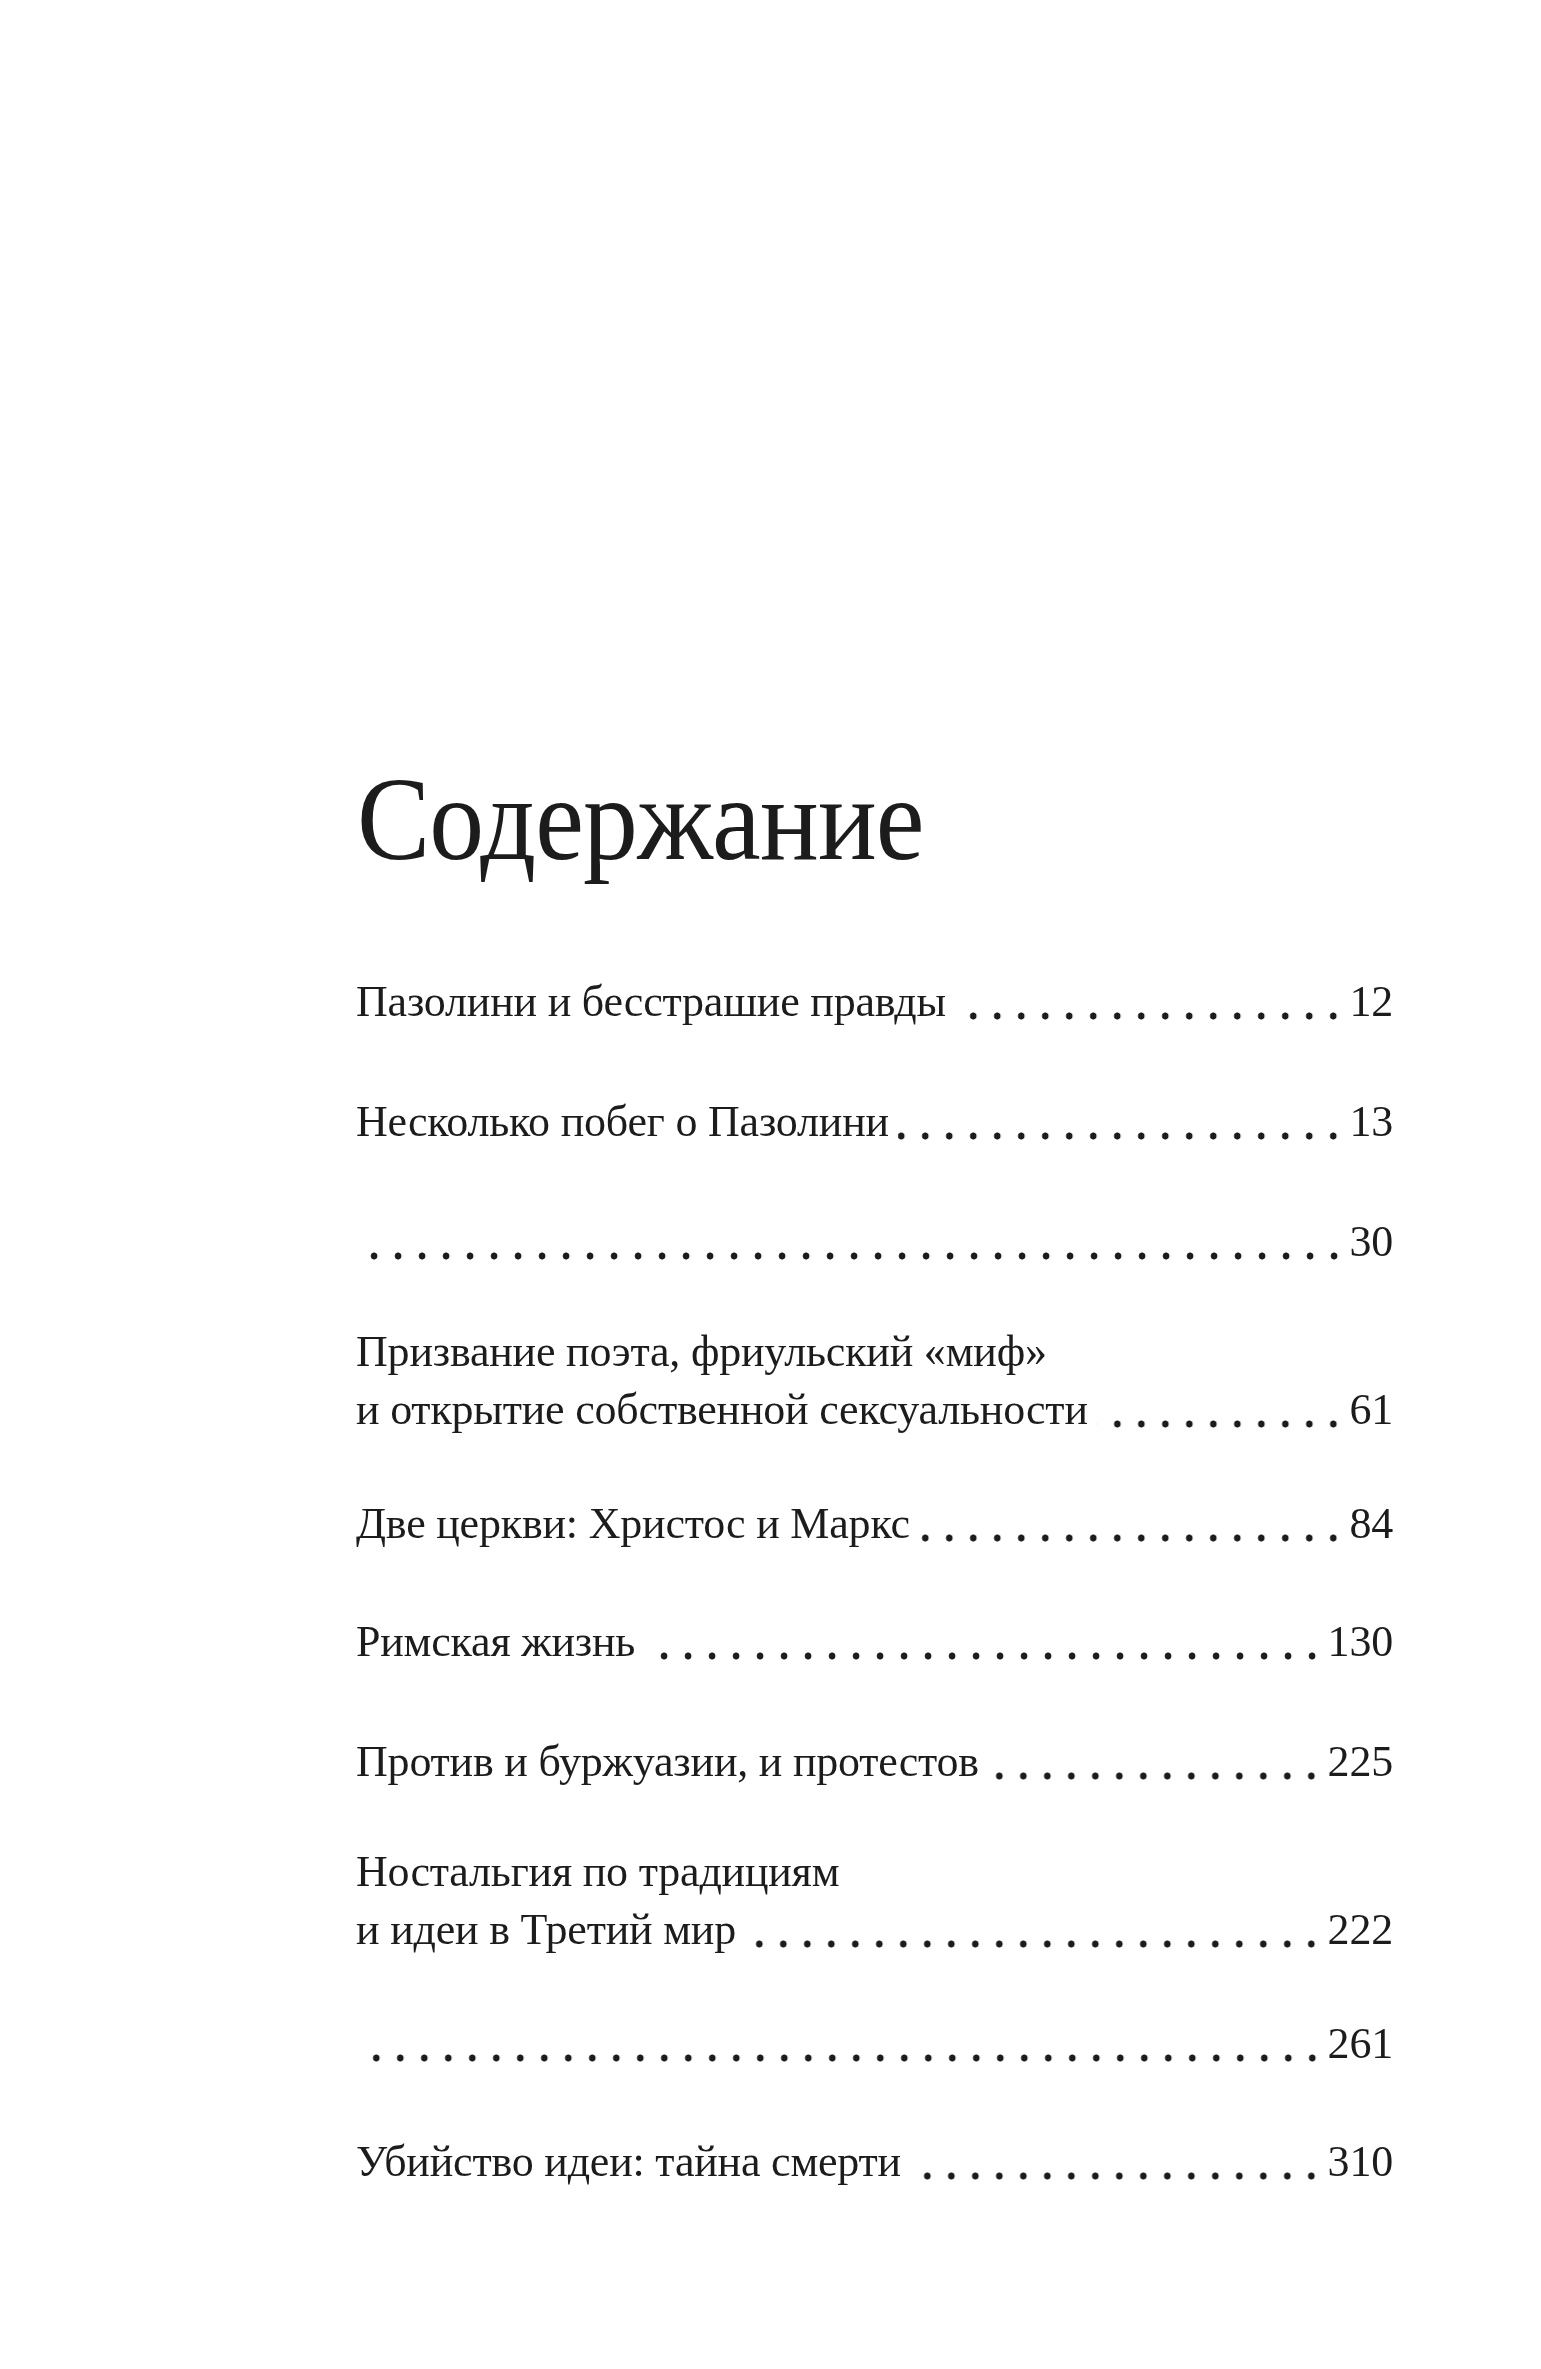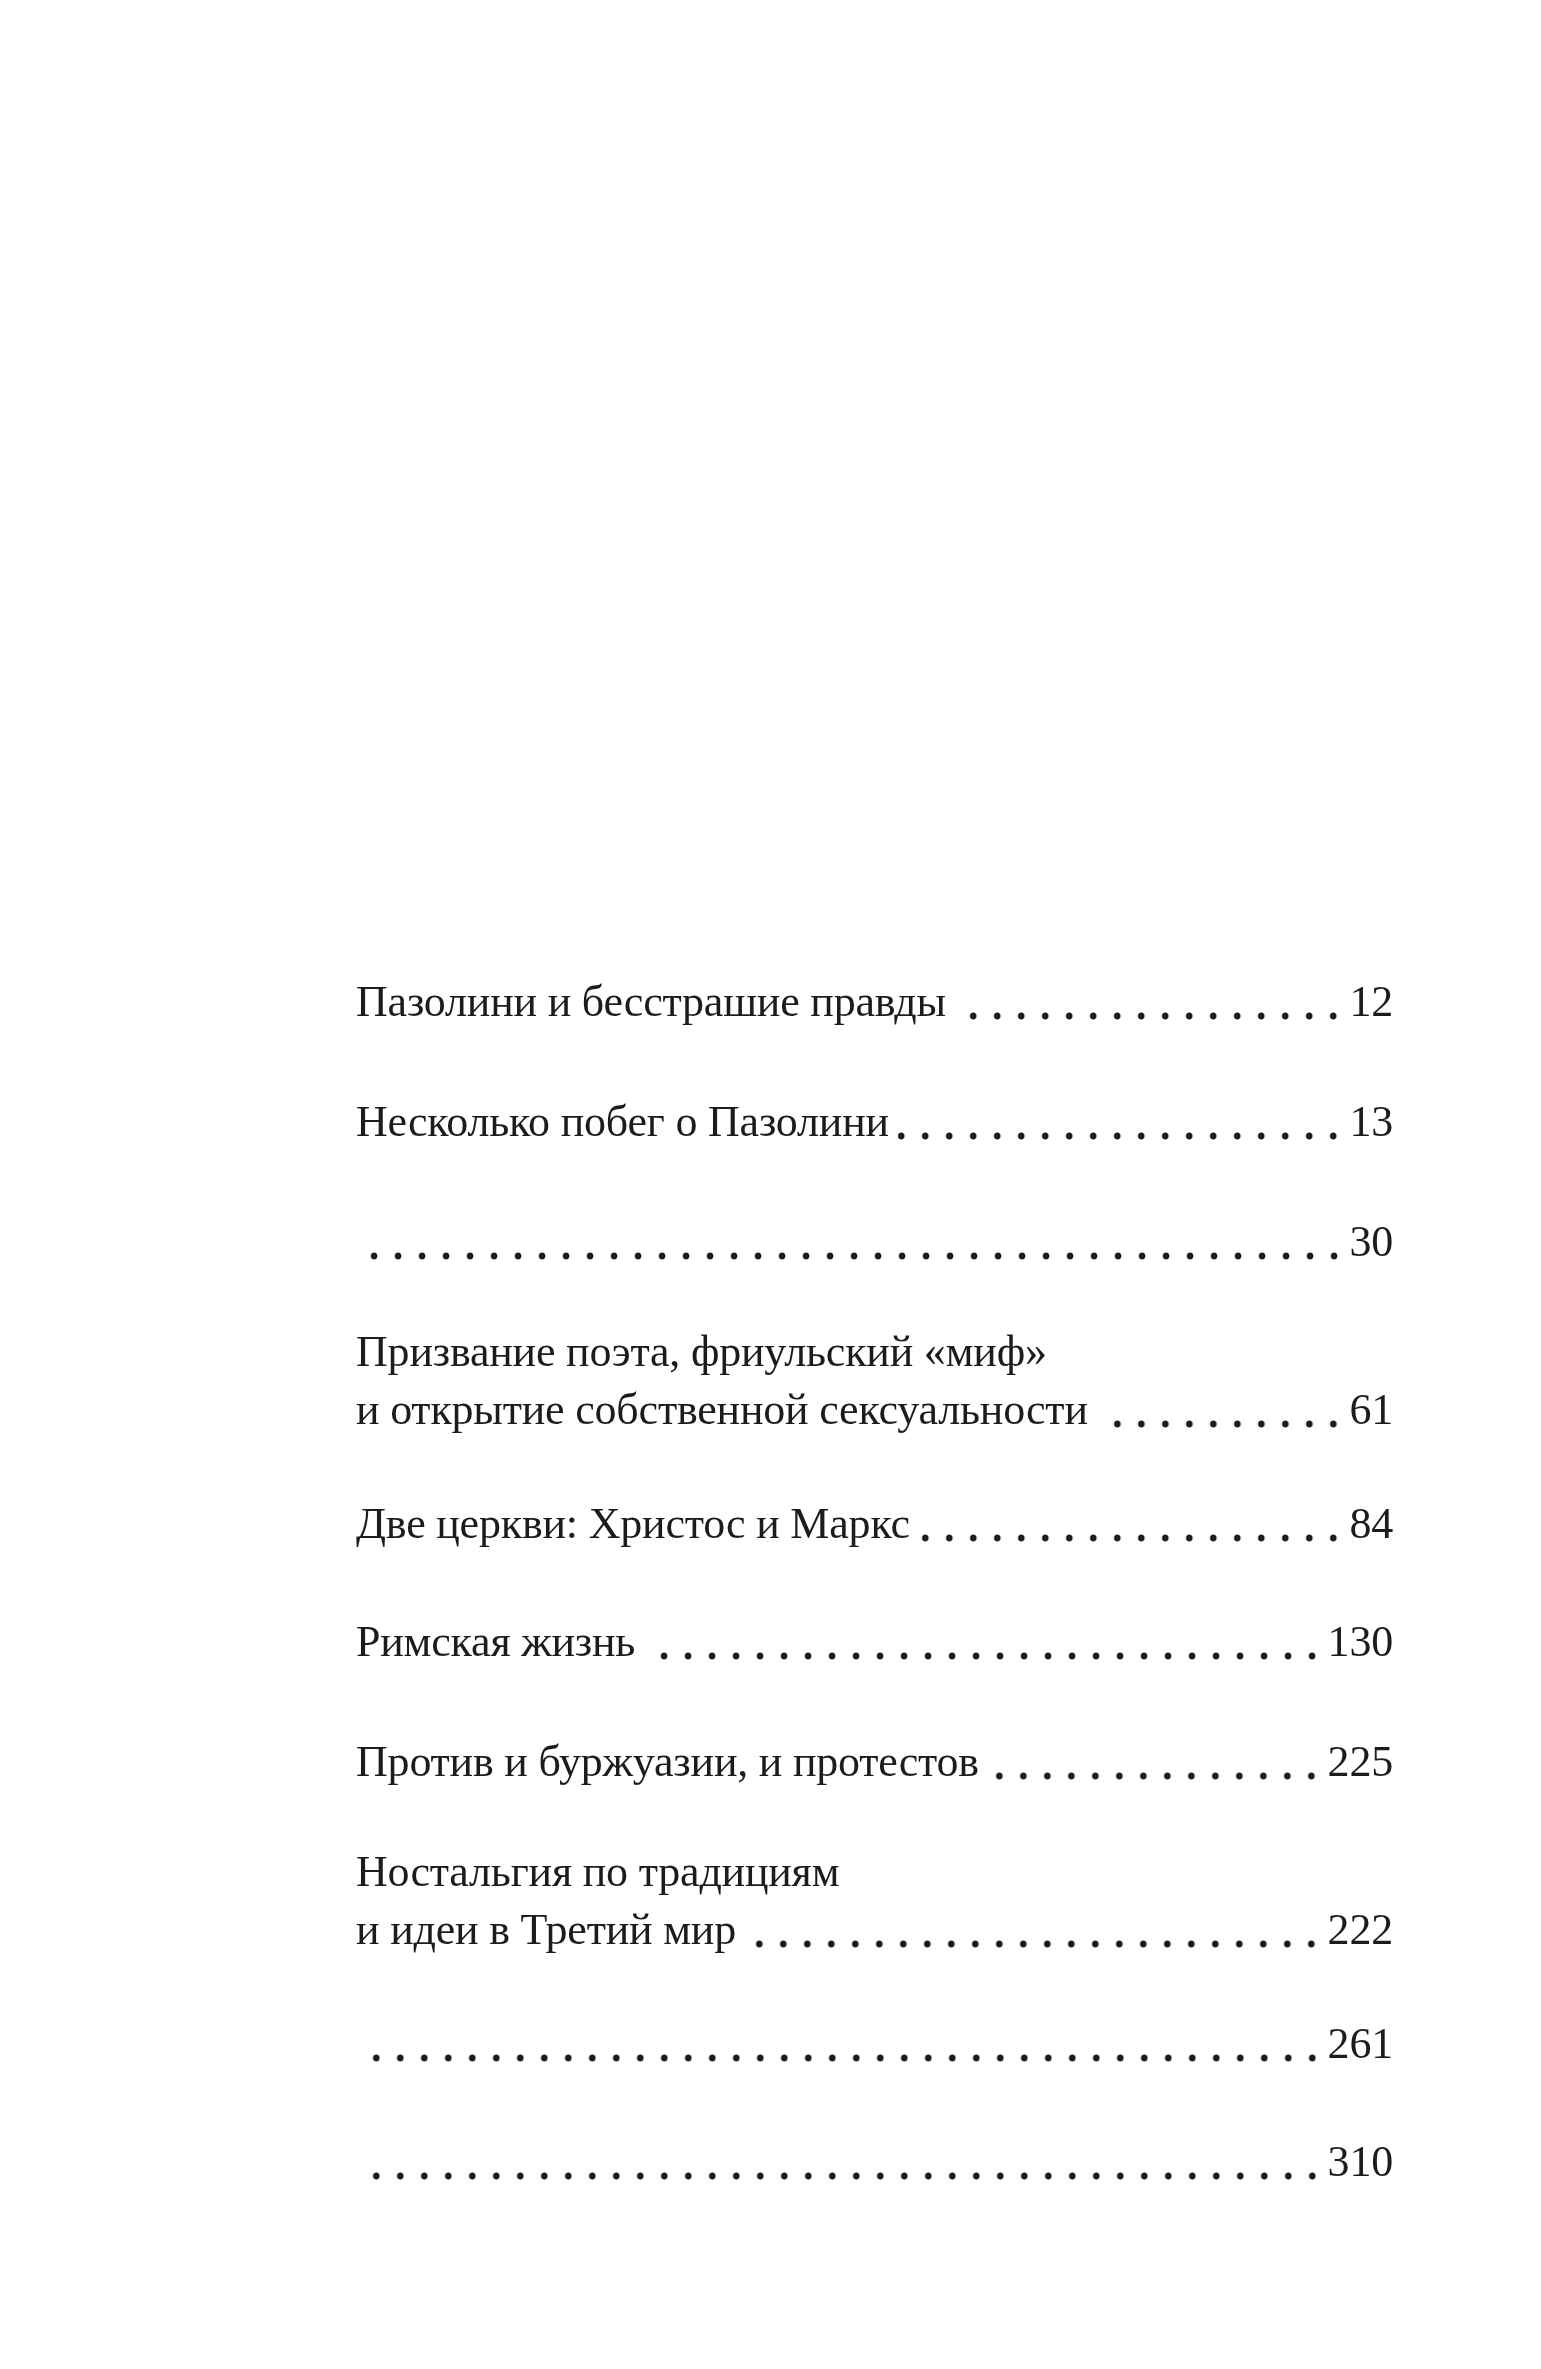--- a/index.html
+++ b/index.html
@@ -77,20 +77,23 @@
   }
   .toc-page-number {
     flex: 0 0 auto;
     white-space: nowrap;
   }
 </style>
 </head>
 <body>
 
 <div class="page">
+  <h1 class="page-title">
+    <span class="page-title-text">Содержание</span>
+  </h1>
 
   <div class="toc" id="toc-list">
       <div class="toc-entry">
         <div class="toc-row">
           <span class="toc-entry-title">Пазолини и бесстрашие правды</span>
           <span class="dot-leader"></span>
           <span class="toc-page-number">12</span>
         </div>
       </div>
       <div class="toc-entry">
@@ -144,19 +147,20 @@
         </div>
       </div>
       <div class="toc-entry">
         <div class="toc-row">
           <span class="dot-leader"></span>
           <span class="toc-page-number">261</span>
         </div>
       </div>
       <div class="toc-entry">
         <div class="toc-row">
+          <span class="toc-entry-title">Убийство идеи: тайна смерти</span>
           <span class="dot-leader"></span>
           <span class="toc-page-number">310</span>
         </div>
       </div>
     </div>
 </div>
 
 
 </body></html>

